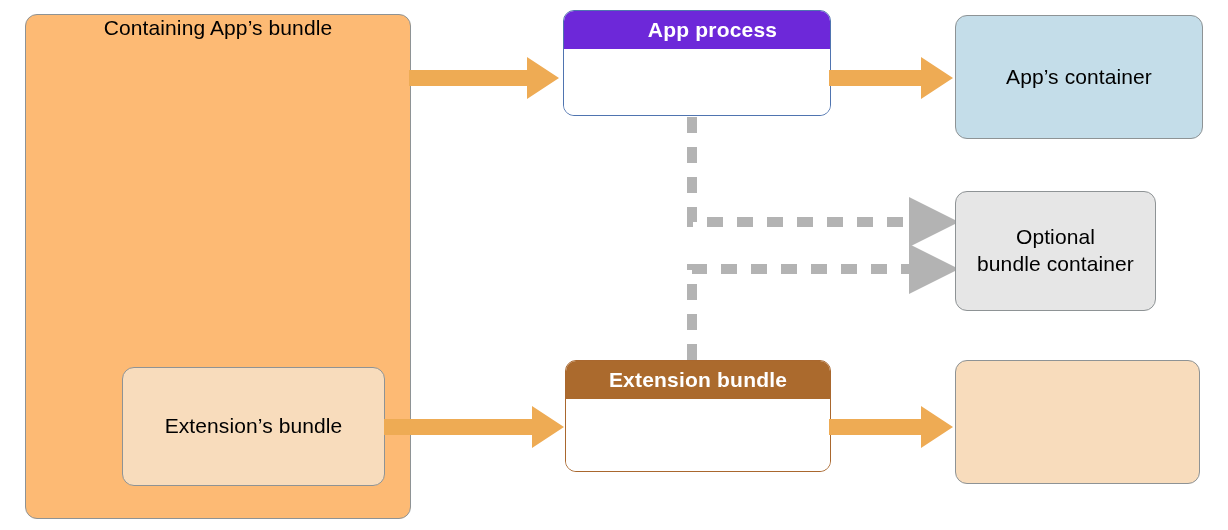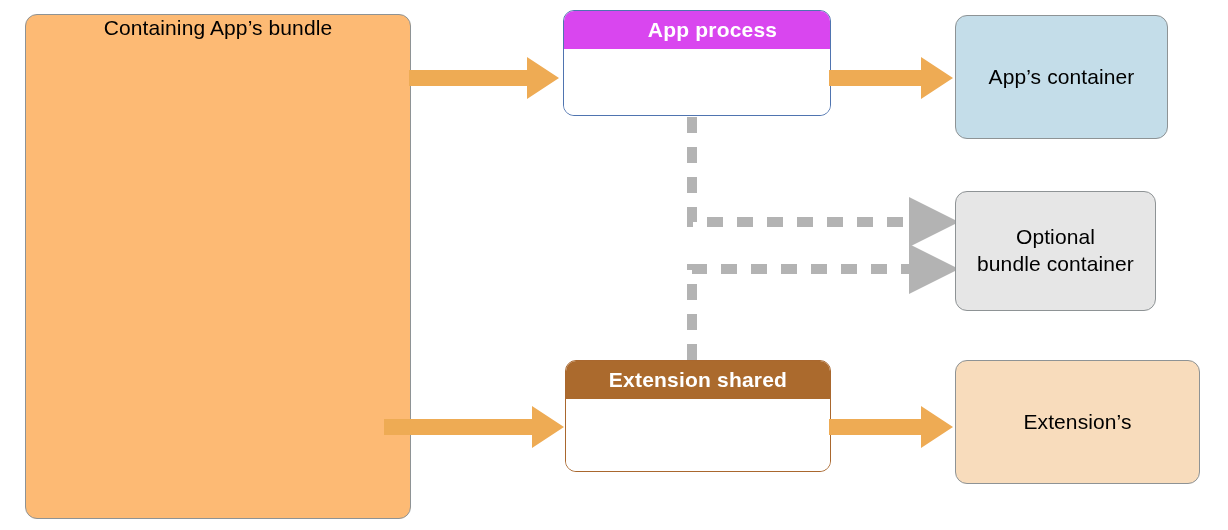--- a/index.html
+++ b/index.html
@@ -79,36 +79,36 @@
     background: #ffffff;
   }
 
   #app-process {
     left: 563px;
     top: 10px;
     width: 268px;
     height: 106px;
     border: 1.6px solid #4f74b0;
   }
-  #app-process .process-head { background: #d946ef; padding-left: 31px; }
+  #app-process .process-head { background: #6d28d9; padding-left: 31px; }
 
   #extension-process {
     left: 565px;
     top: 360px;
     width: 266px;
     height: 112px;
     border: 1.6px solid #a9672e;
   }
   #extension-process .process-head { background: #ab6a2d; }
 
   
   #app-container {
     left: 955px;
     top: 15px;
-    width: 213px;
+    width: 248px;
     height: 124px;
     background: #c4dde9;
     border: 1.4px solid #8e9395;
   }
   #shared-container {
     left: 955px;
     top: 191px;
     width: 201px;
     height: 120px;
     background: #e6e6e6;
@@ -145,20 +145,23 @@
 </style>
 </head>
 <body>
 
 <div id="canvas">
 
   <div class="box" id="containing-app-bundle">
     <span>Containing App’s bundle</span>
   </div>
 
+  <div class="box" id="extension-bundle">
+    <span>Extension’s bundle</span>
+  </div>
 
   <svg class="dashed-svg" viewBox="0 0 1228 530" xmlns="http://www.w3.org/2000/svg">
     <defs>
       <marker id="gray-arrowhead" markerWidth="5" markerHeight="5" refX="2.4" refY="2.5" orient="auto" markerUnits="strokeWidth">
         <path d="M0,0 L5,2.5 L0,5 z" fill="#b3b3b3"></path>
       </marker>
     </defs>
 
     <path d="M692,117 L692,222 L933,222" fill="none" stroke="#b3b3b3" stroke-width="10" stroke-dasharray="16,14" marker-end="url(#gray-arrowhead)"></path>
 
@@ -167,39 +170,38 @@
 
   <div class="process-box" id="app-process">
     <div class="process-head">
       <span>App process</span>
     </div>
     <div class="process-body"></div>
   </div>
 
   <div class="process-box" id="extension-process">
     <div class="process-head">
-      <span>Extension shared</span>
+      <span>Extension bundle</span>
     </div>
     <div class="process-body"></div>
   </div>
 
   <div class="box" id="app-container">
     <span>App’s container</span>
   </div>
 
   <div class="box" id="shared-container">
     <div>
       <div>Optional</div>
       <div>bundle container</div>
     </div>
   </div>
 
   <div class="box" id="extension-container">
     <div>
-      <div>Extension’s</div>
     </div>
   </div>
 
   <svg class="arrow-orange" id="arrow-bundle-to-app" width="150" height="42" viewBox="0 0 150 42" xmlns="http://www.w3.org/2000/svg">
     <path d="M0,13 L118,13 L118,0 L150,21 L118,42 L118,29 L0,29 Z" fill="#eeab54"></path>
   </svg>
 
   <svg class="arrow-orange" id="arrow-app-to-cont" width="124" height="42" viewBox="0 0 124 42" xmlns="http://www.w3.org/2000/svg">
     <path d="M0,13 L92,13 L92,0 L124,21 L92,42 L92,29 L0,29 Z" fill="#eeab54"></path>
   </svg>

